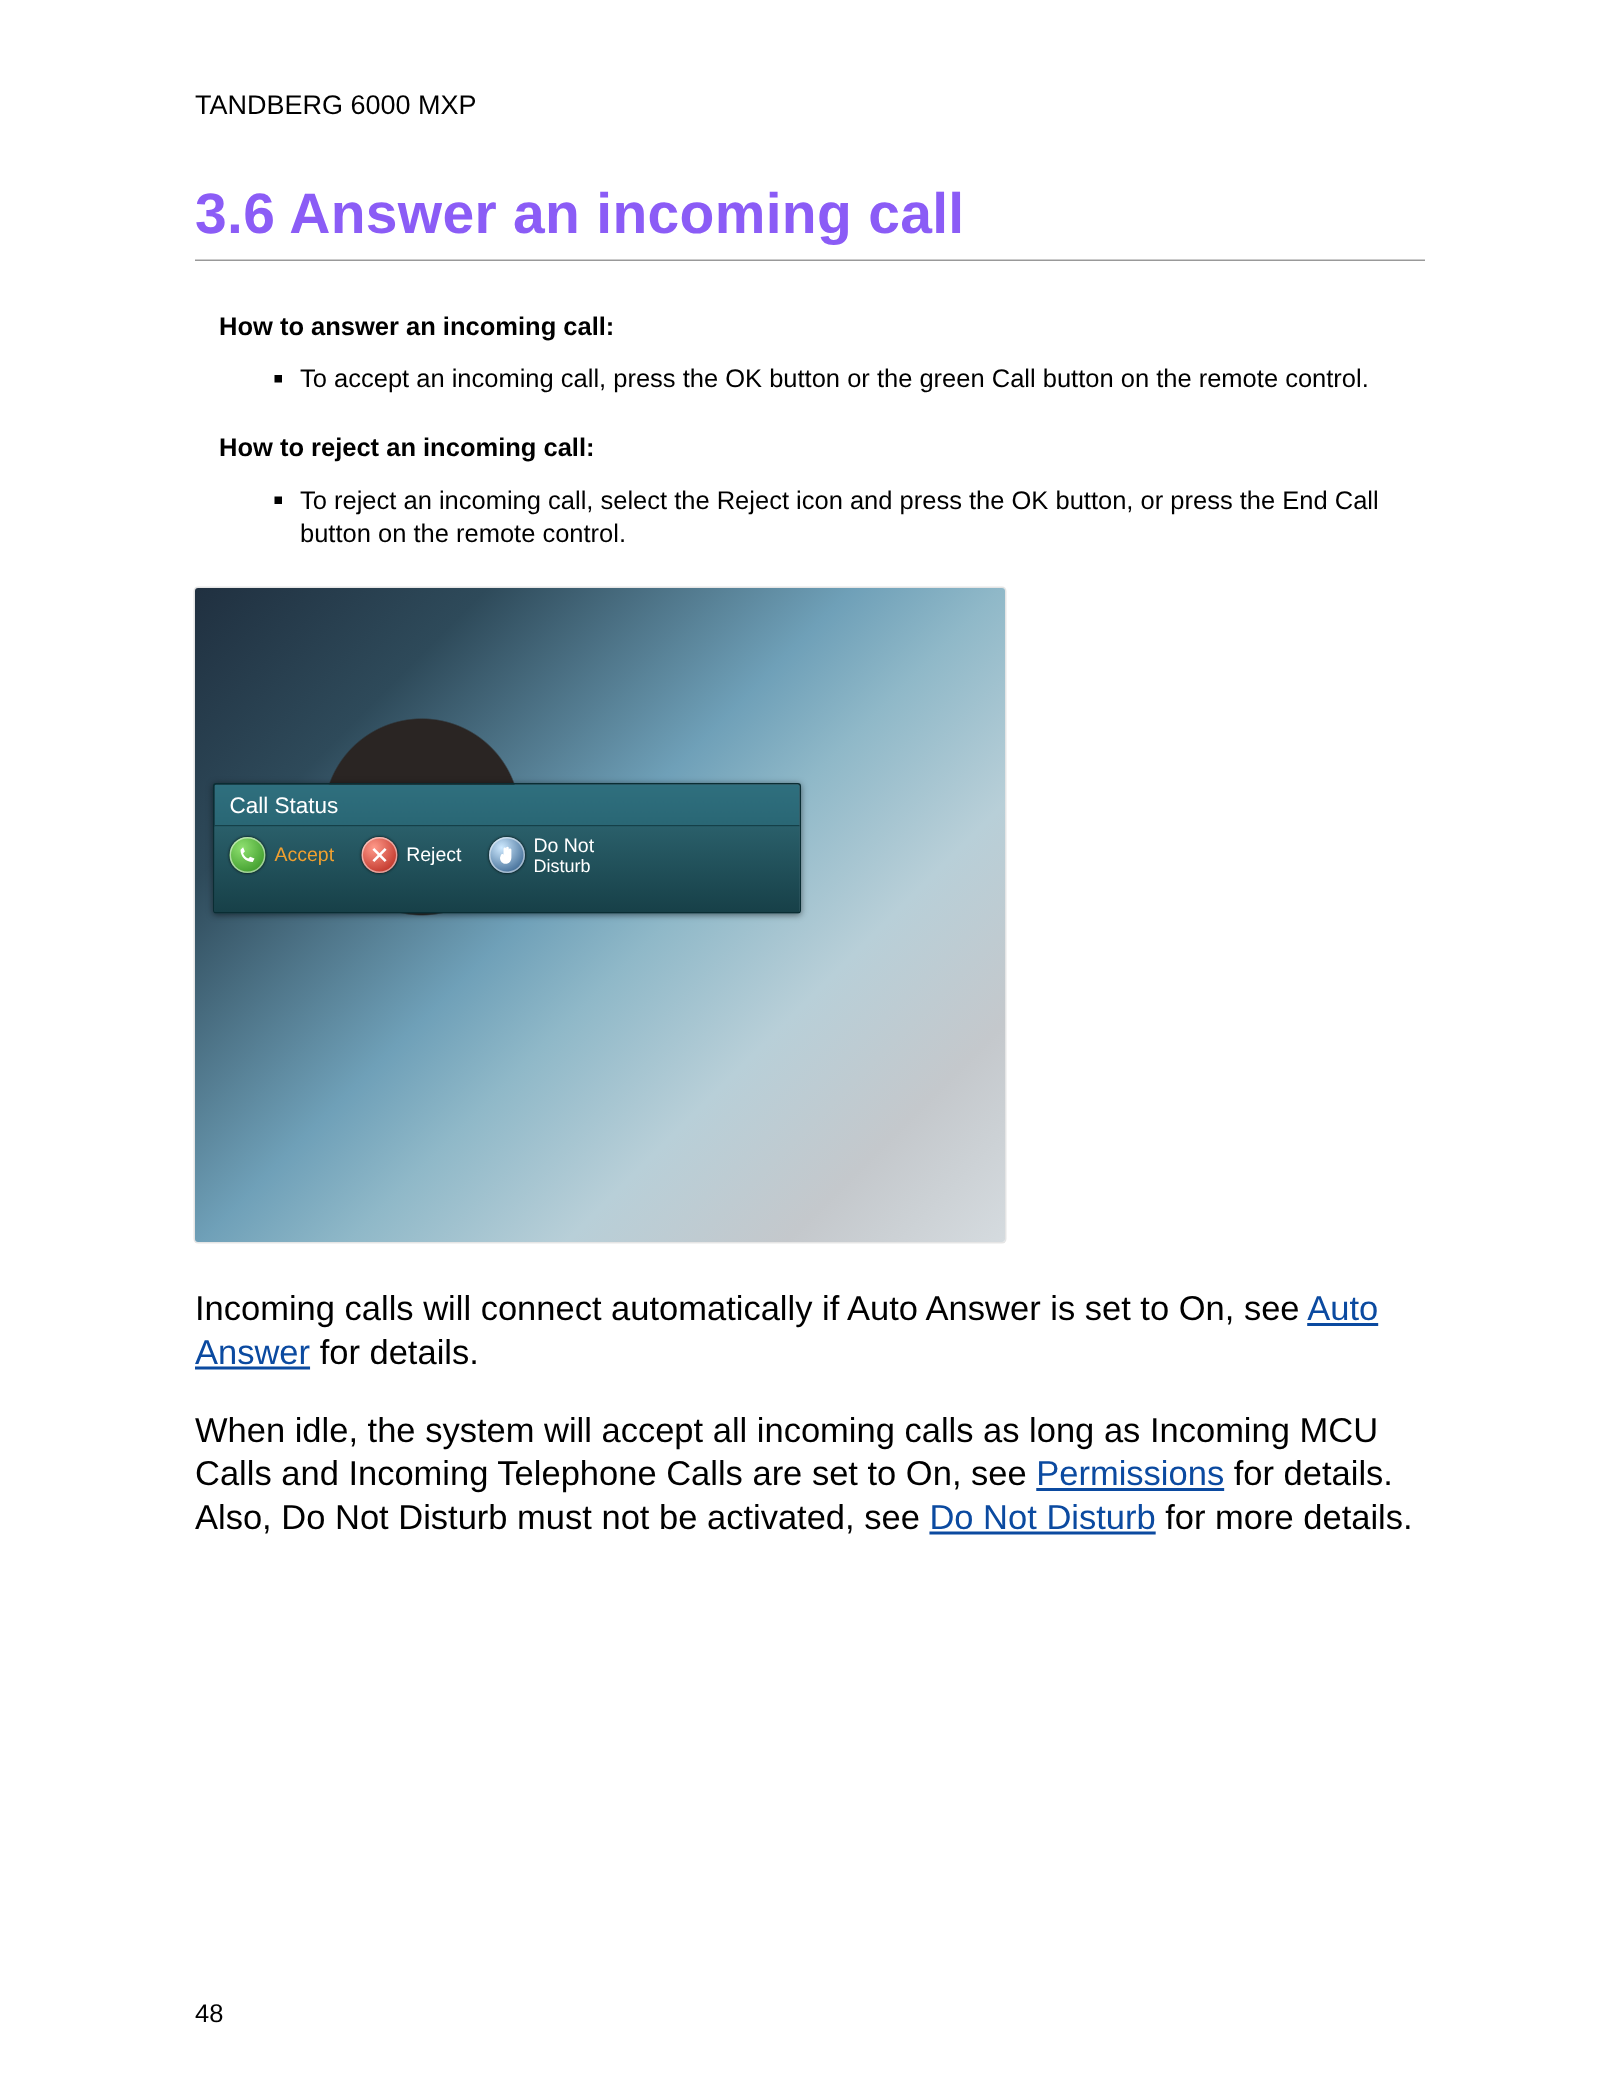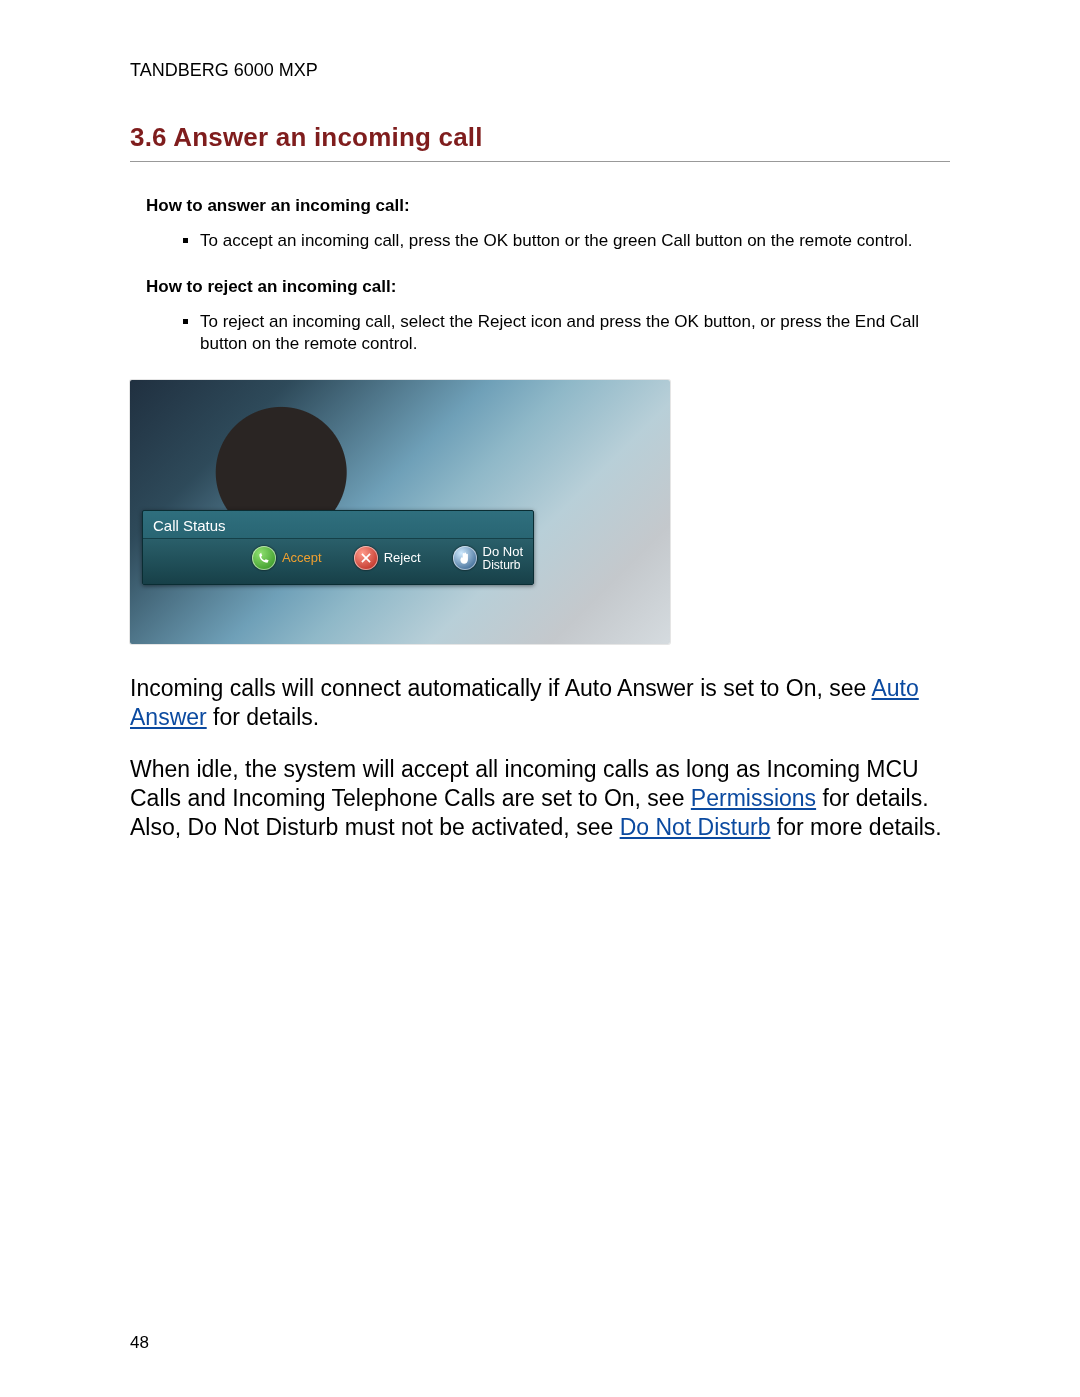--- a/index.html
+++ b/index.html
@@ -11,23 +11,23 @@
     box-sizing: border-box;
     color: #000;
     background: #fff;
     position: relative;
   }
   .header-title {
     font-size: 18px;
     margin-bottom: 41px;
   }
   h1.section-title {
-    font-size: 26px;
+    font-size: 38px;
     font-weight: bold;
-    color: #7f1d1d;
+    color: #8b5cf6;
     margin: 0 0 8px 0;
     letter-spacing: 0.2px;
   }
   hr.section-rule {
     border: none;
     border-top: 1px solid #999;
     margin: 4px 0 34px 0;
   }
   .sub-heading {
     font-weight: bold;
@@ -39,21 +39,21 @@
     padding-left: 70px;
     margin: 0 0 26px 0;
   }
   ul.square li {
     font-size: 17px;
     line-height: 1.25;
     padding-right: 10px;
   }
   .figure {
     width: 540px;
-    height: 264px;
+    height: 436px;
     margin: 8px 0 30px 0;
     position: relative;
     overflow: hidden;
     border-radius: 2px;
     box-shadow: 0 0 0 1px rgba(0,0,0,0.1);
   }
   .figure-bg {
     position: absolute; inset:0;
     background:
       radial-gradient(circle at 28% 35%, #2a2523 0 65px, transparent 66px),
@@ -76,24 +76,23 @@
     font-size: 15px;
     border-bottom: 1px solid #154048;
   }
   .cp-sub {
     padding: 2px 10px 8px 10px;
     font-size: 14px;
   }
   .cp-buttons {
     display: flex;
     align-items: center;
-    gap: 32px;
-    padding: 6px 10px 12px 10px;
+    gap: 18px;
+    padding: 6px 10px 24px 10px;
     background: linear-gradient(#2a5f6a, #174048);
-    justify-content: flex-end;
   }
   .cp-btn {
     display: flex;
     align-items: center;
     gap: 6px;
     font-size: 13px;
     line-height: 1.1;
   }
   .cp-btn .label2 { display:block; font-size:12px; }
   .cp-icon {

